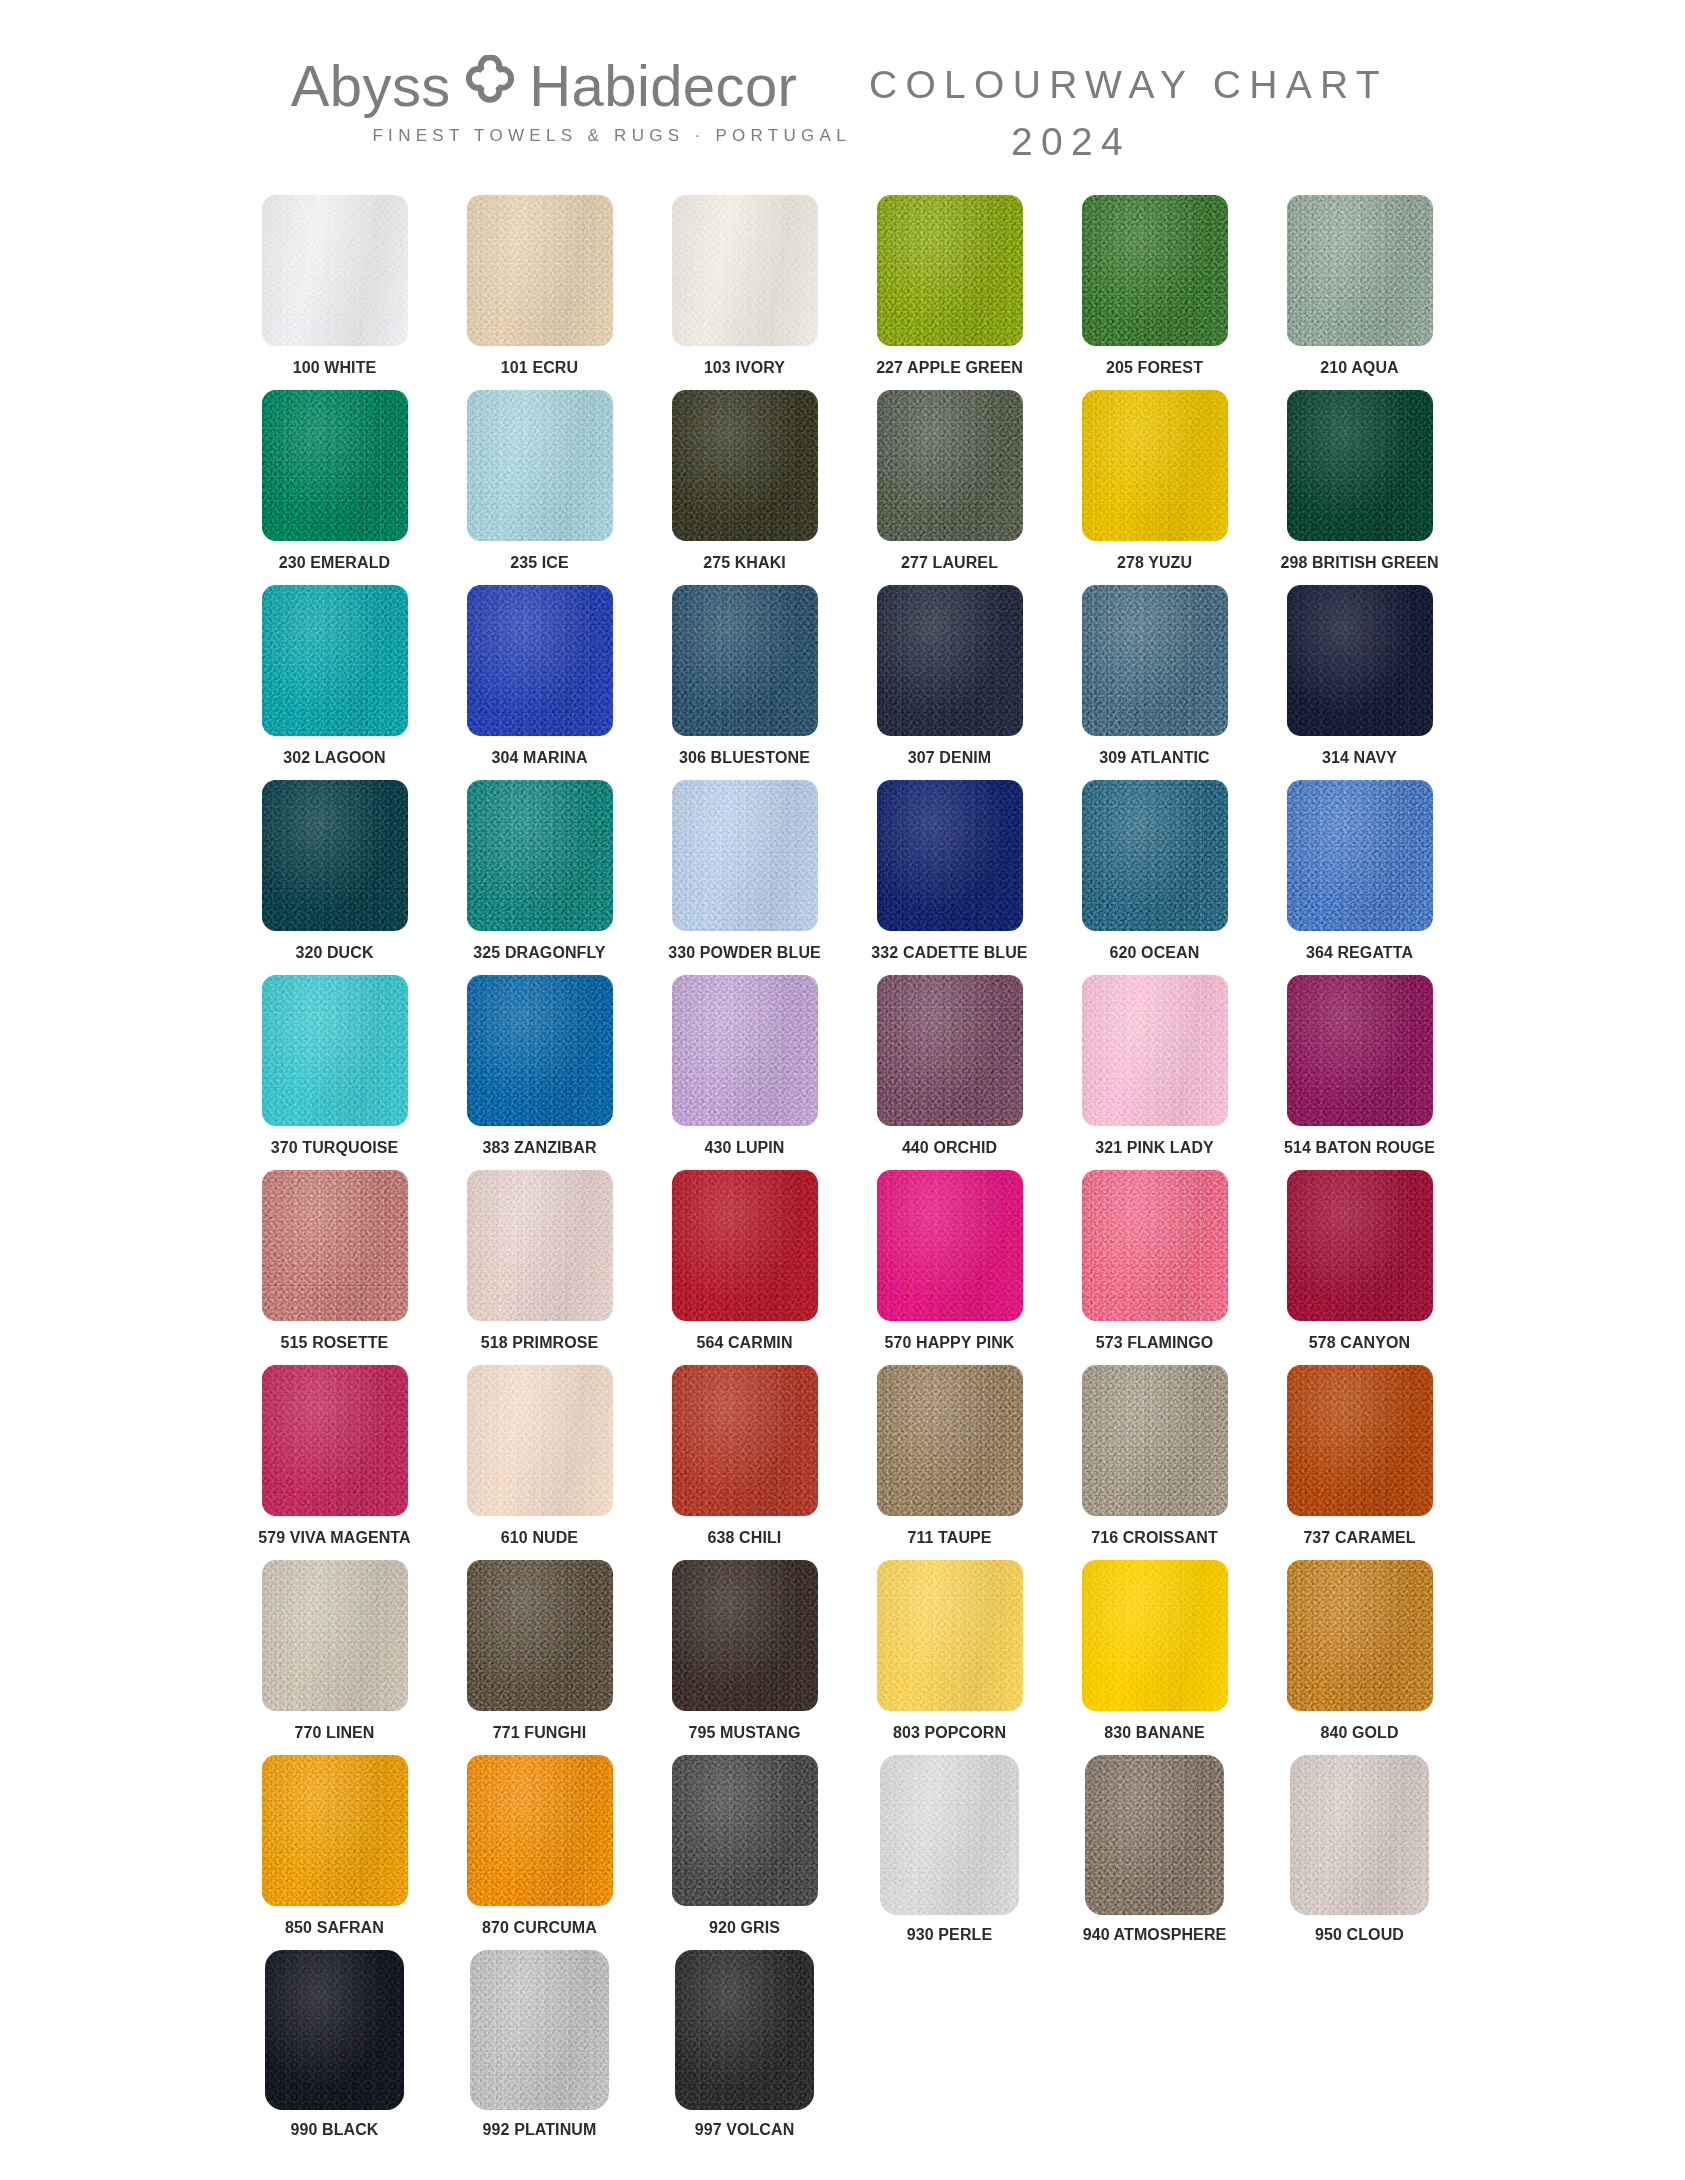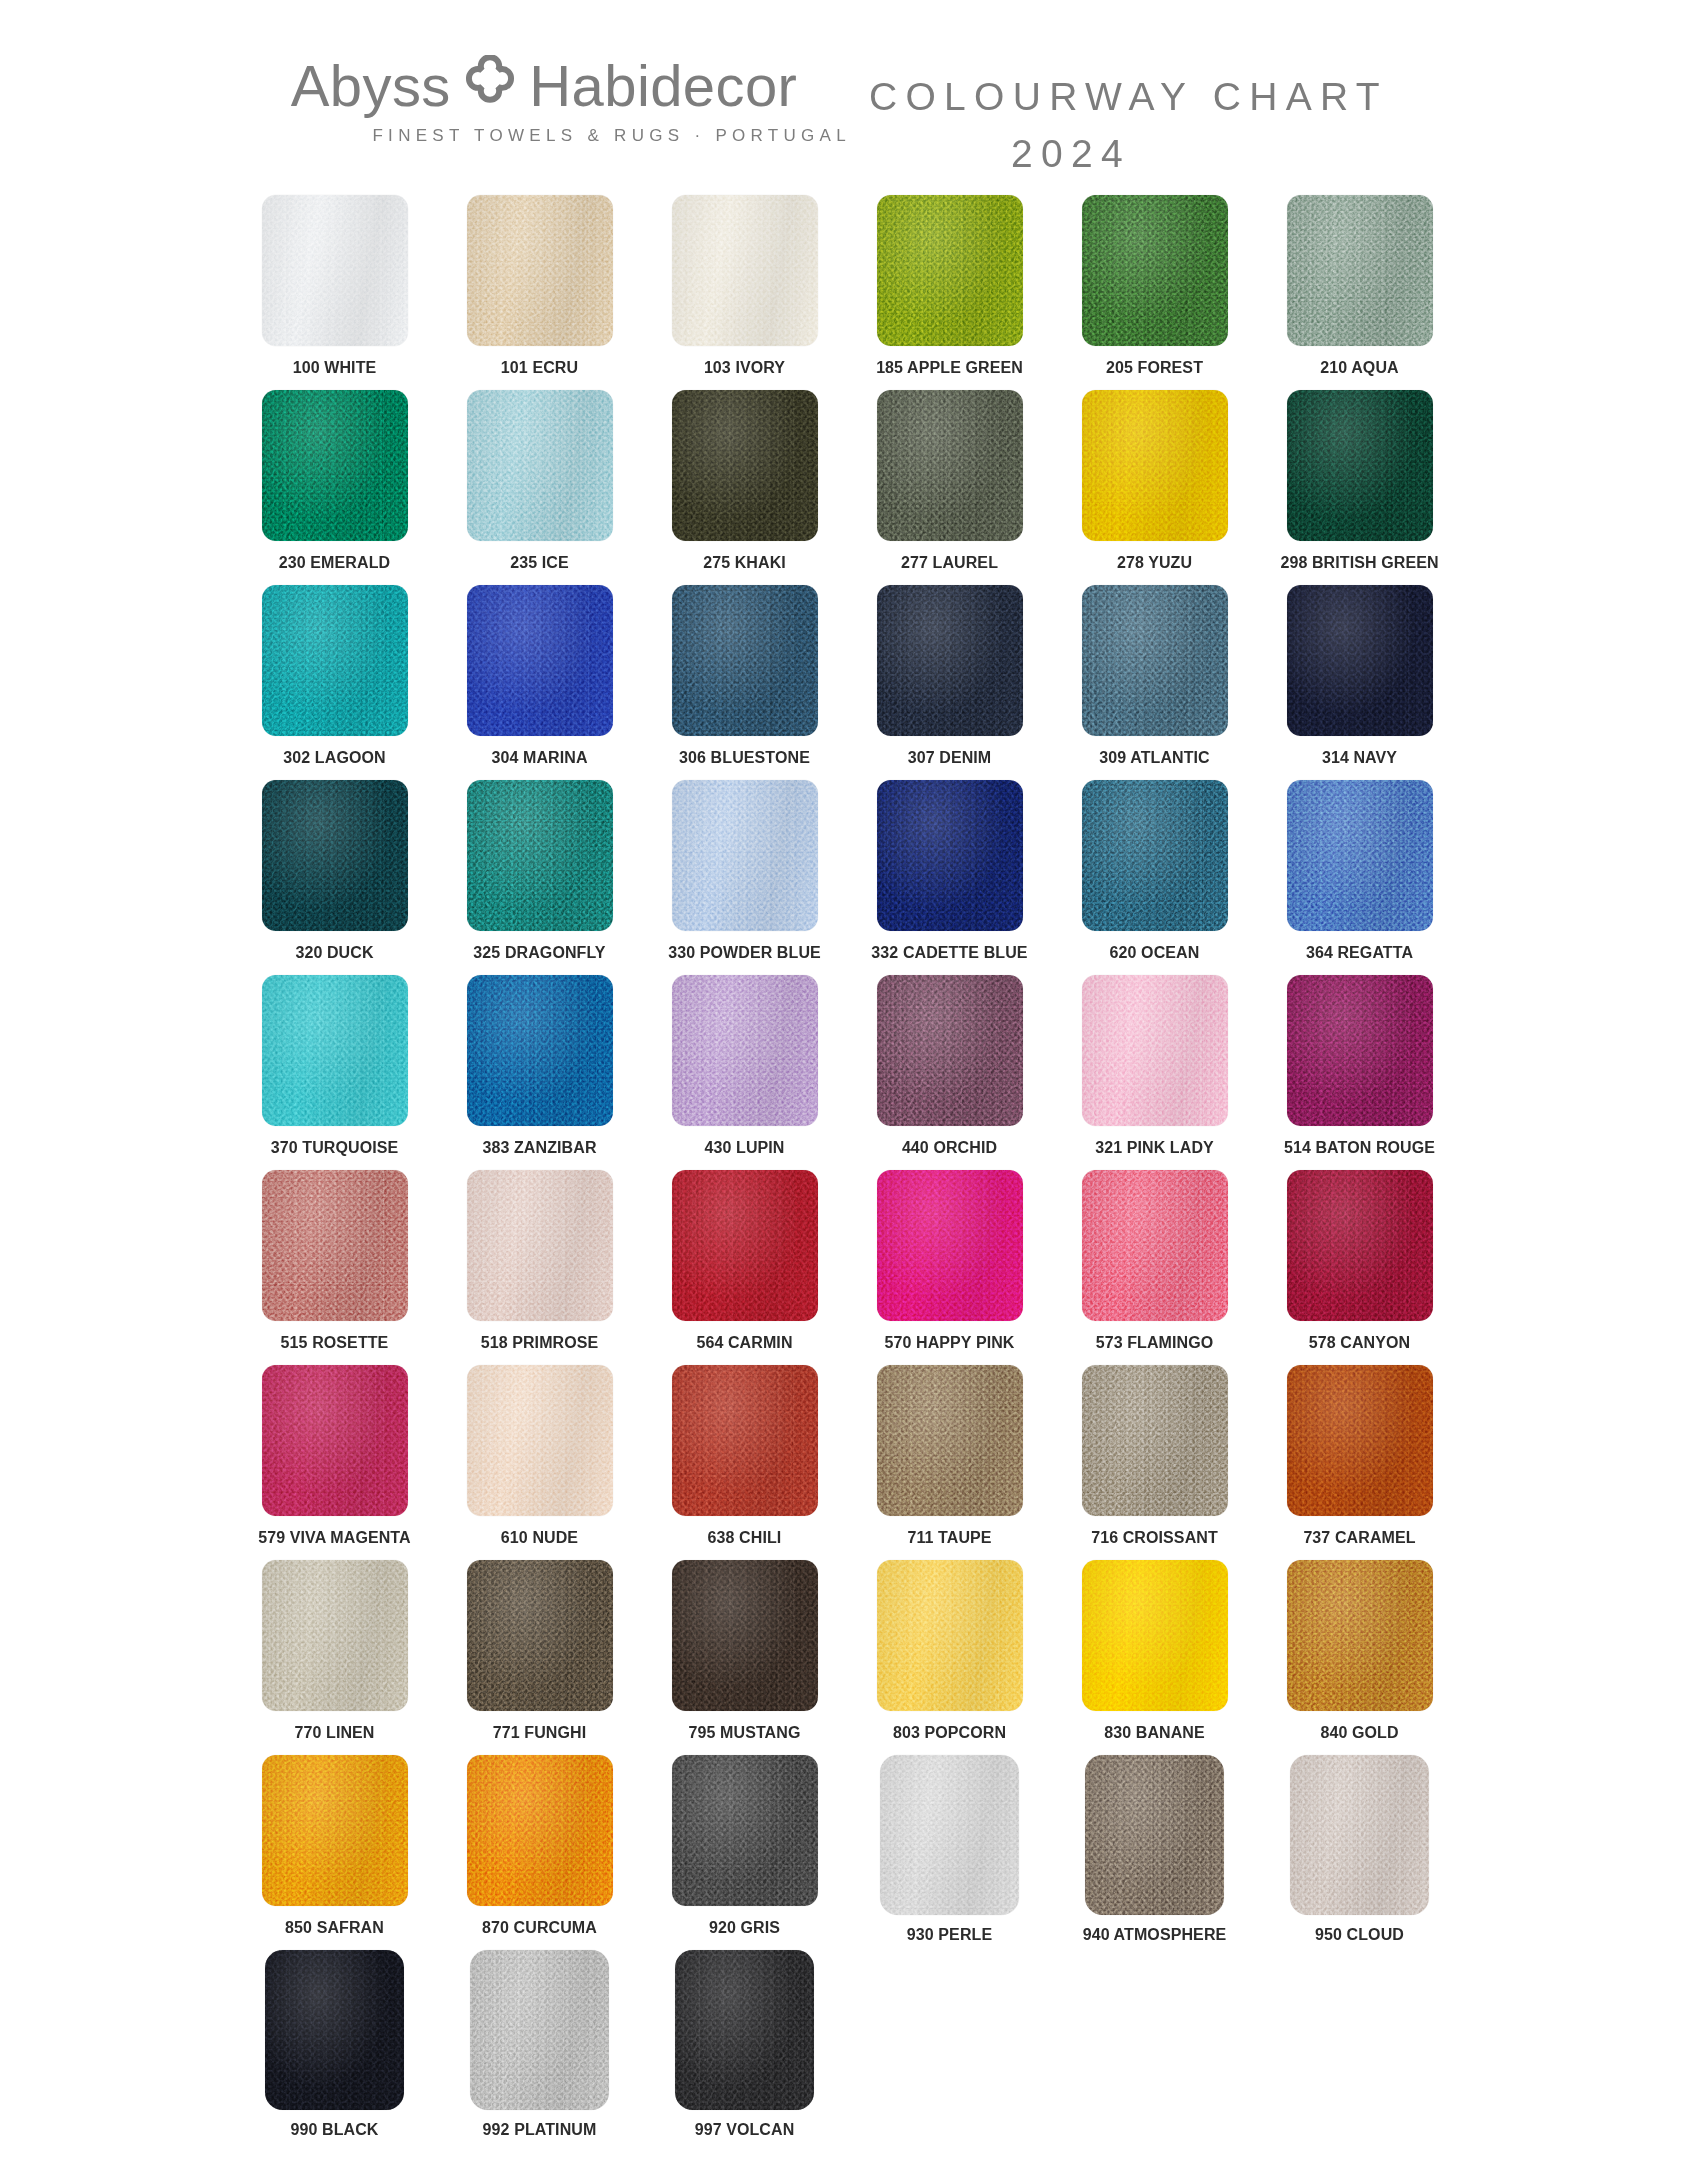--- a/index.html
+++ b/index.html
@@ -40,21 +40,21 @@
   .brand-tag{
     text-align:right;
     font-size:17px;
     color:#7d7d7d;
     letter-spacing:5.3px;
     margin-top:5.3px;
     font-weight:400;
     white-space:nowrap;
   }
   .chart-block{
-    position:absolute;left:869px;top:44px;width:597px;
+    position:absolute;left:869px;top:32px;width:597px;
   }
   .chart-title{
     font-size:39px;color:#7d7d7d;letter-spacing:8.3px;
     white-space:nowrap;font-weight:400;line-height:1;
   }
   .chart-year{
     font-size:39px;color:#7d7d7d;letter-spacing:8.3px;
     text-align:center;margin-top:17.6px;padding-right:193px;
     font-weight:400;line-height:1;
   }
@@ -187,21 +187,21 @@
         <div class="label">103 IVORY</div>
       </div>
       <div class="cell">
         <div class="swatch">
           <div class="base" style="background: rgb(138, 166, 20);"></div>
           <div class="tex" style="background-position: 14px 1.8px, 13px 10.5px, 0px 0px, 0px 0px, 0px 0px;"></div>
           <div class="tex2"></div>
           <div class="shade"></div>
           <div class="gloss"></div>
         </div>
-        <div class="label">185 APPLE GREEN</div>
+        <div class="label">227 APPLE GREEN</div>
       </div>
       <div class="cell">
         <div class="swatch">
           <div class="base" style="background: rgb(62, 122, 51);"></div>
           <div class="tex" style="background-position: 5.3px 8px, 2.6px 1.8px, 0px 0px, 0px 0px, 0px 0px;"></div>
           <div class="tex2"></div>
           <div class="shade"></div>
           <div class="gloss"></div>
         </div>
         <div class="label">205 FOREST</div>

